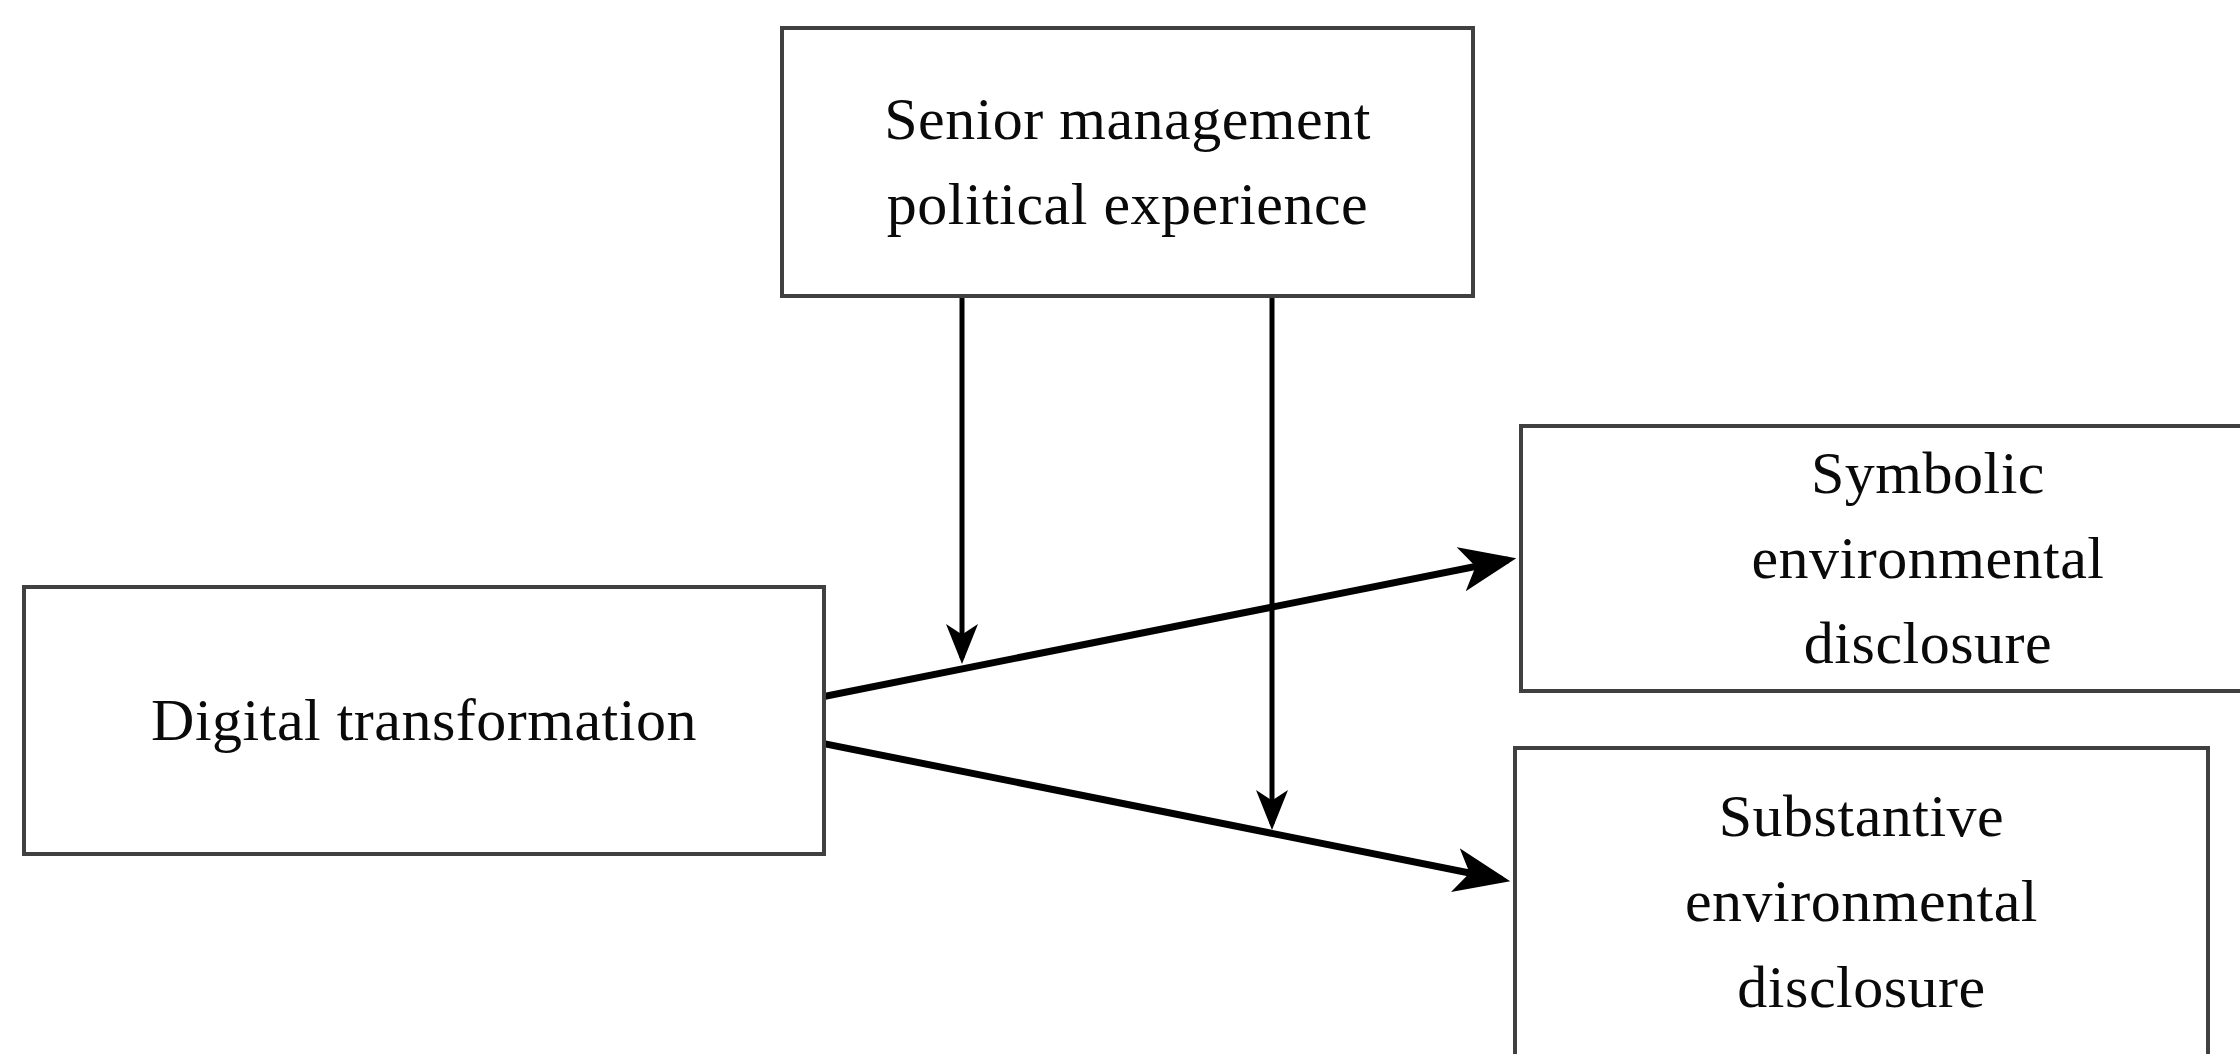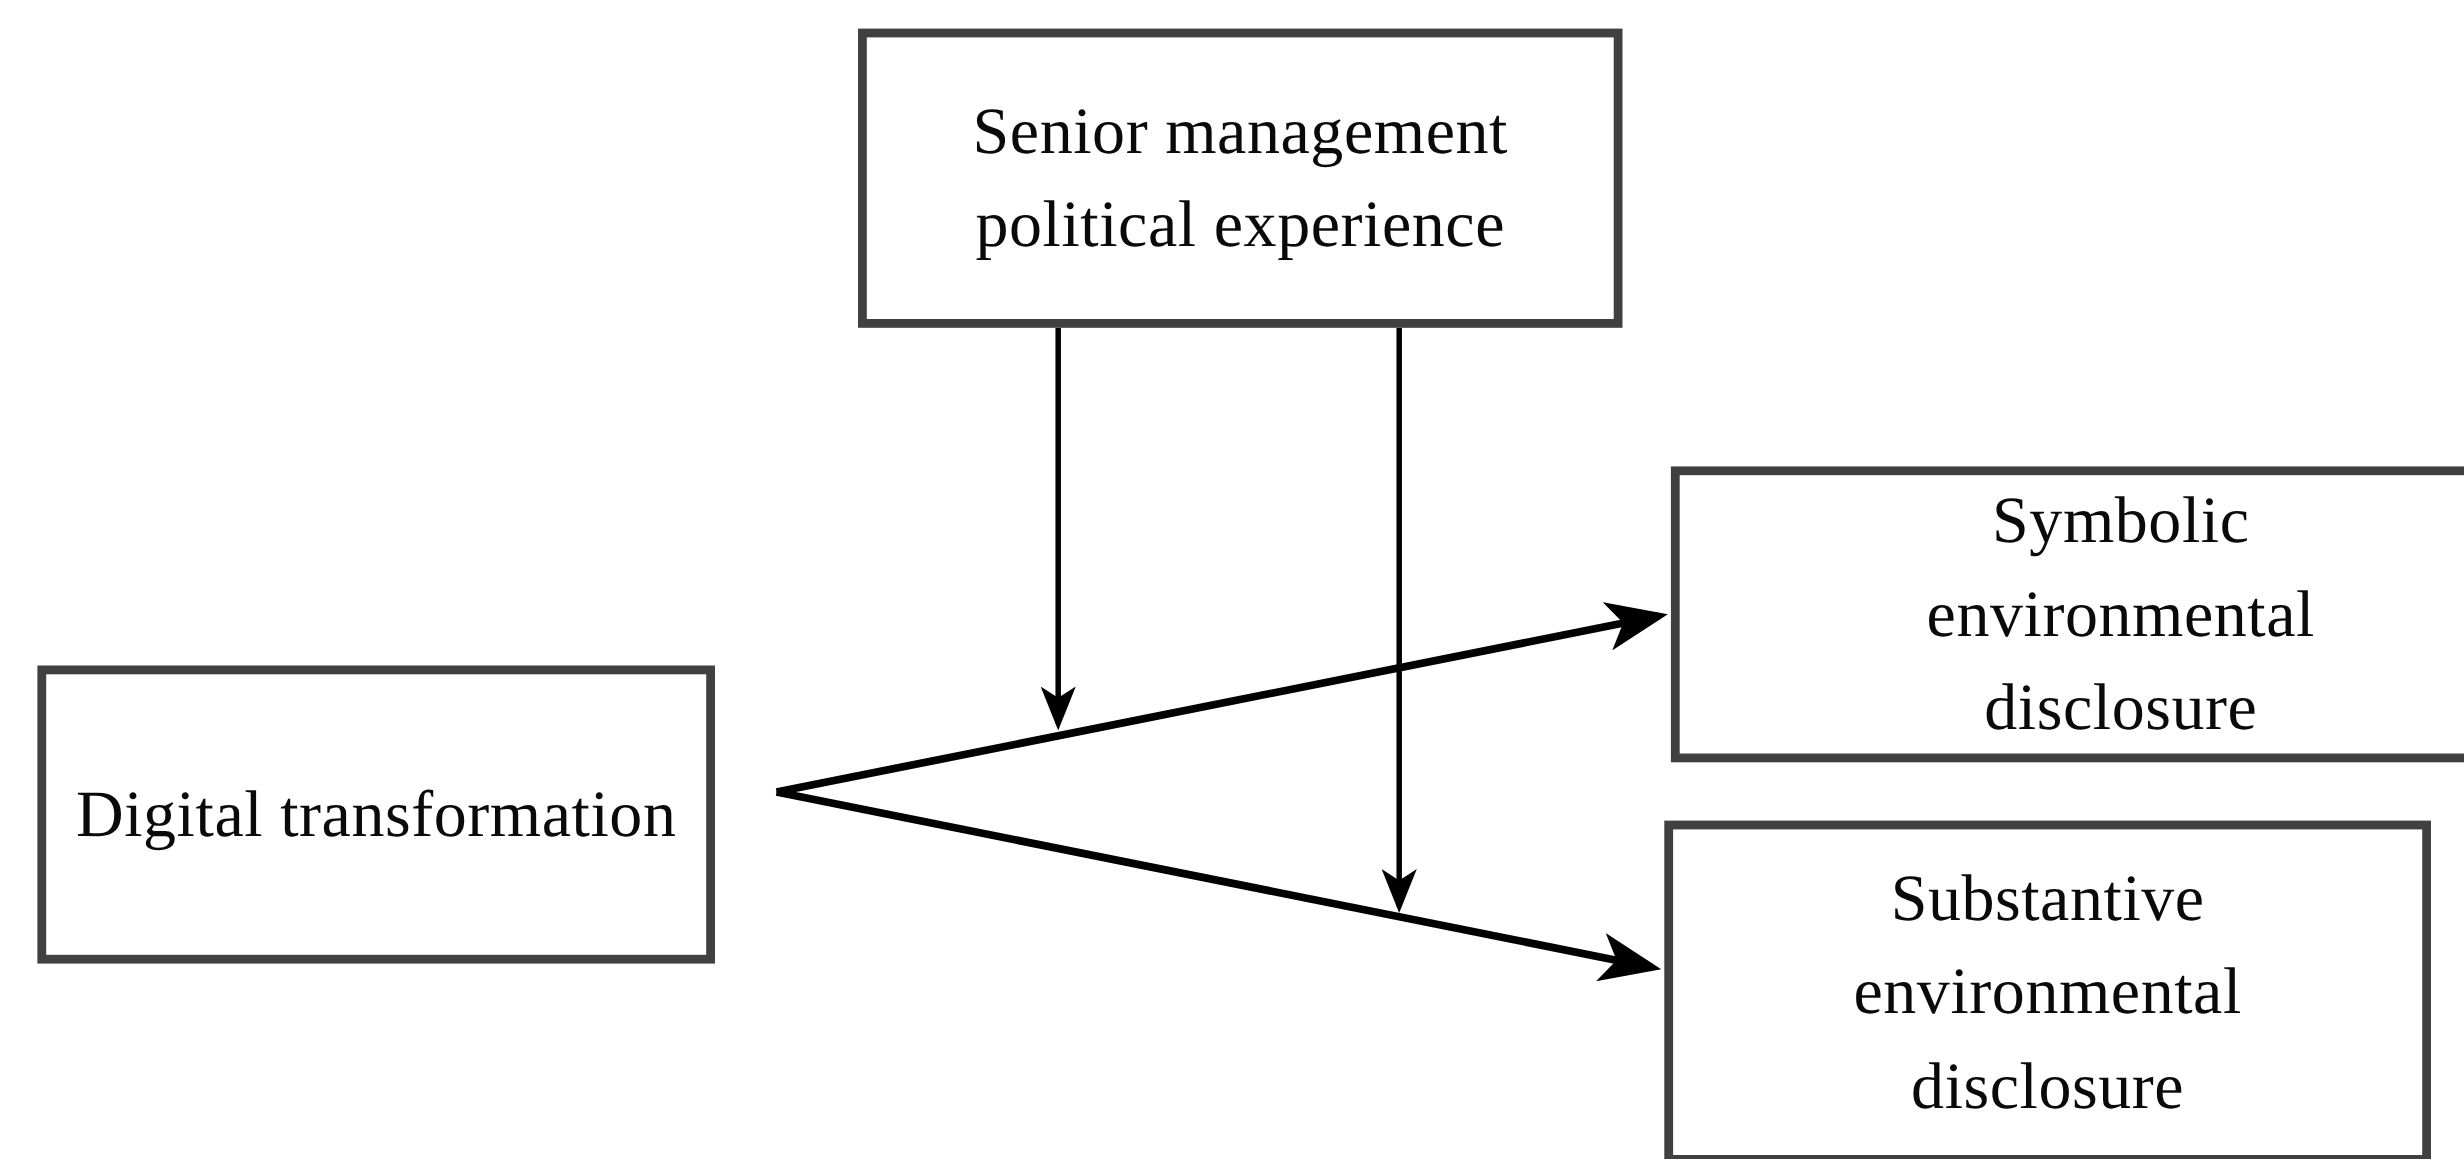--- a/index.html
+++ b/index.html
@@ -18,37 +18,37 @@
   .edges-layer {
     position: absolute;
     left: 0;
     top: 0;
     width: 2240px;
     height: 1054px;
   }
   .node {
     position: absolute;
     box-sizing: border-box;
-    border: 8px solid #404040;
+    border: 4px solid #404040;
     background: #ffffff;
     display: flex;
     align-items: center;
     justify-content: center;
     text-align: center;
   }
   .node .label {
     white-space: pre-line;
     font-size: 60px;
     line-height: 1.42;
     color: #0a0a0a;
     letter-spacing: 0.5px;
   }
   
   .node-senior      { left: 780px;  top: 26px;  width: 695px; height: 272px; }
-  .node-digital     { left: 34px;   top: 585px; width: 616px; height: 271px; margin-top: 20px; }
+  .node-digital     { left: 22px;   top: 585px; width: 804px; height: 271px; }
   .node-symbolic    { left: 1519px; top: 424px; width: 818px; height: 269px; }
   .node-substantive { left: 1513px; top: 746px; width: 697px; height: 312px; }
 </style>
 </head>
 <body>
 
 <div class="stage">
 
   <svg class="edges-layer" viewBox="0 0 2240 1054" aria-hidden="true">
     <defs>

